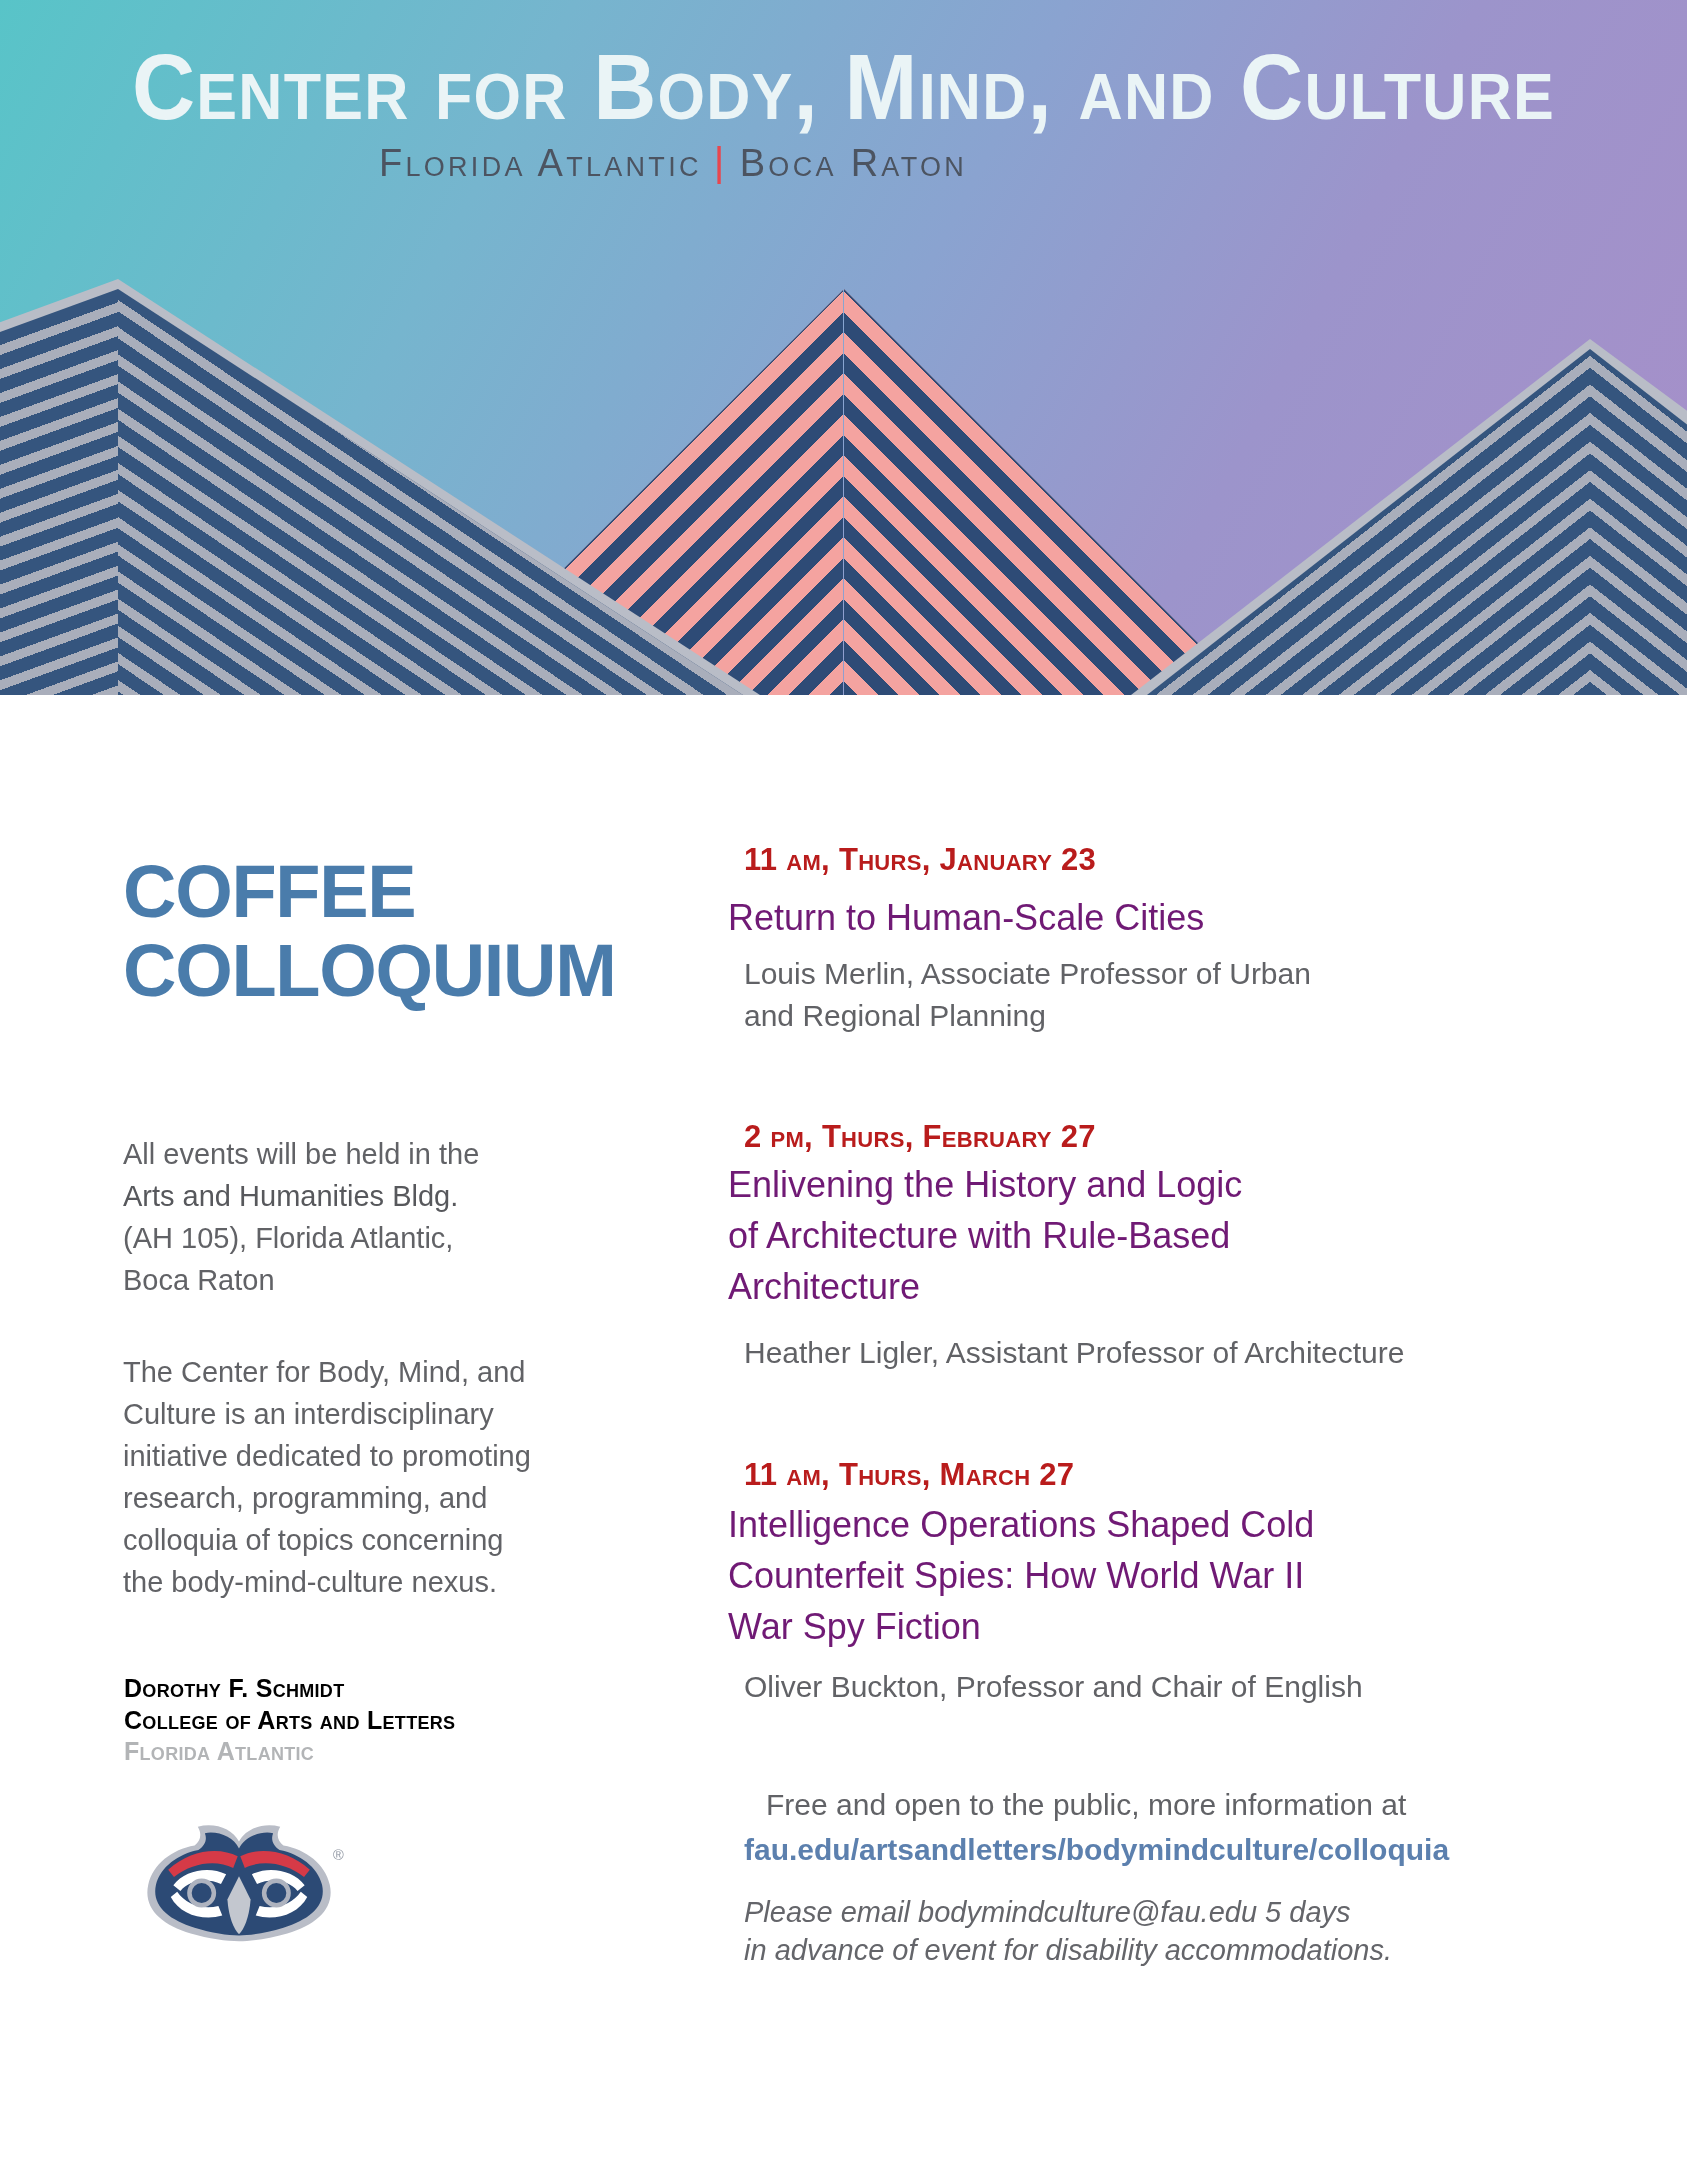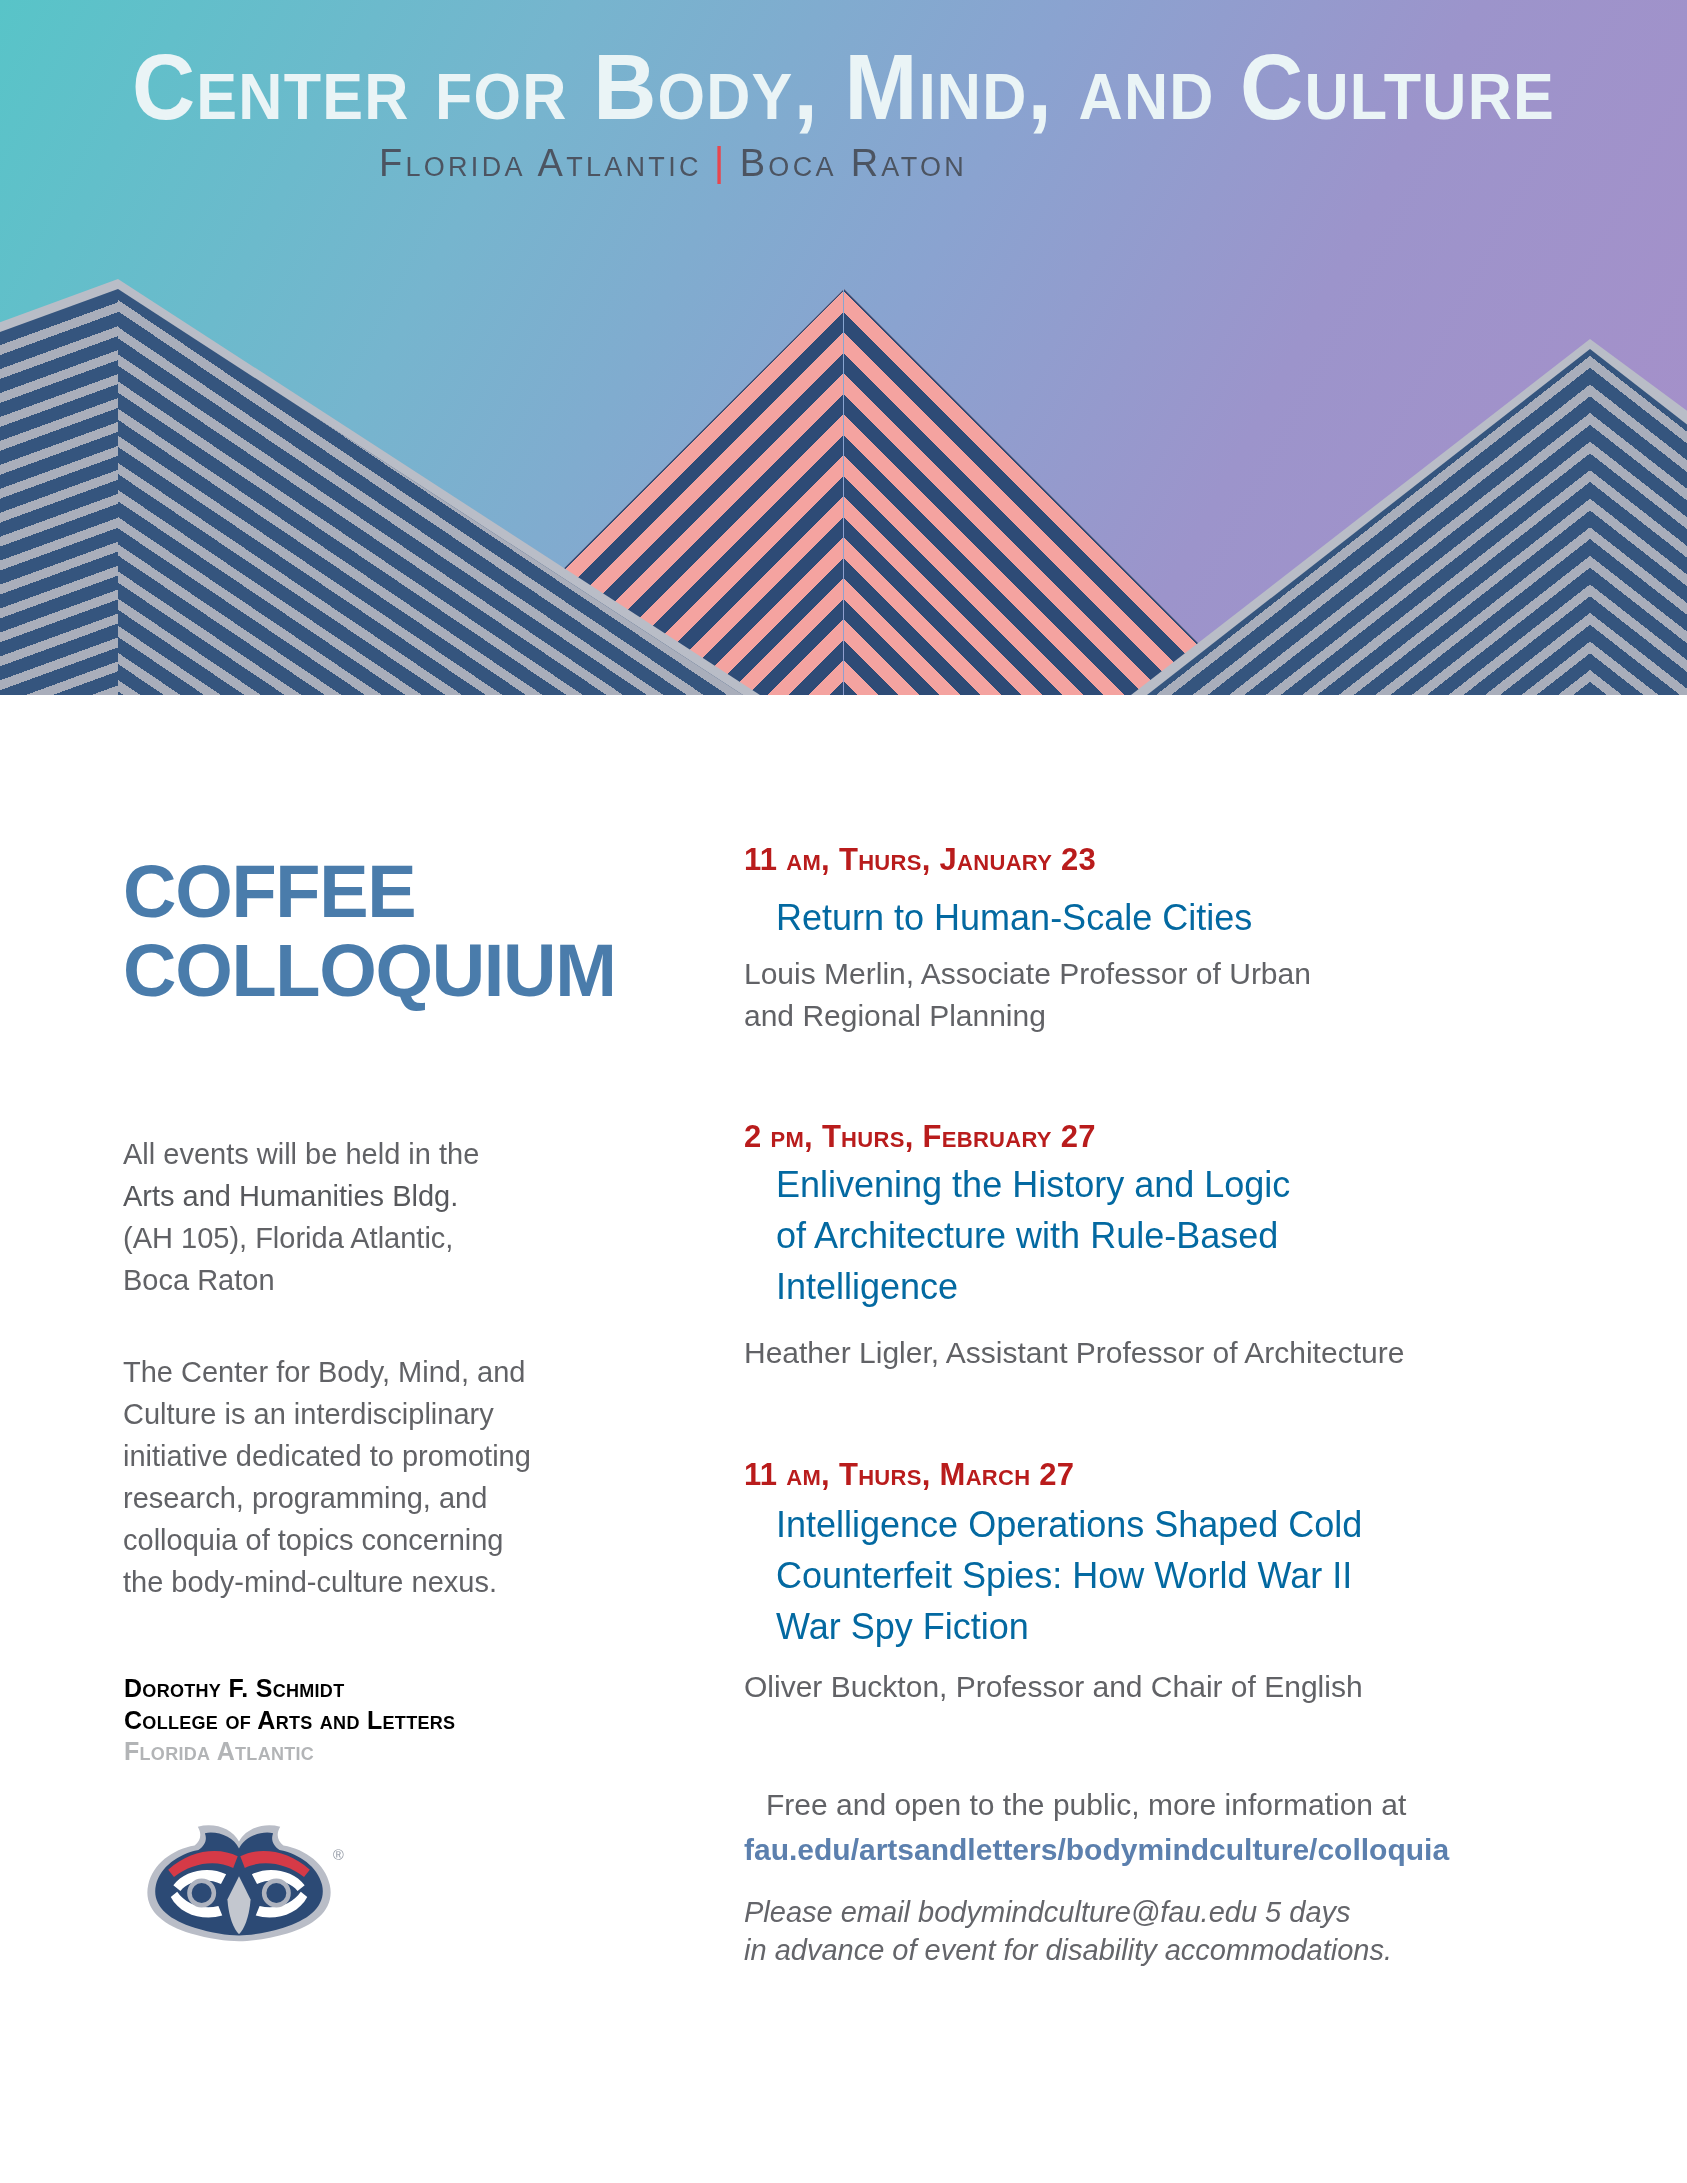--- a/index.html
+++ b/index.html
@@ -53,21 +53,21 @@
 
   
   .col-title{left:123px;font-size:74px;font-weight:700;color:#4a7cab;letter-spacing:-1.3px;white-space:nowrap;}
   .bodytext{left:123px;font-size:29px;color:#616266;line-height:42px;}
   .bodytext .b{font-weight:400;color:#57585c;}
   .credit{left:124px;font-size:25px;font-weight:700;font-variant:small-caps;color:#000000;letter-spacing:0.3px;white-space:nowrap;}
   .credit.light{color:#b2b4b6;}
 
   
   .ev-date{left:744px;font-size:31px;font-weight:700;font-variant:small-caps;color:#b91c1c;letter-spacing:0.3px;white-space:nowrap;}
-  .ev-title{left:776px;font-size:36px;color:#0369a1;line-height:51px;white-space:nowrap;}
+  .ev-title{left:728px;font-size:36px;color:#701a75;line-height:51px;white-space:nowrap;}
   .ev-speaker{left:744px;font-size:30px;color:#616266;line-height:42px;white-space:nowrap;}
   .foot-info{left:744px;font-size:30px;color:#616266;white-space:nowrap;margin-left:22px;}
   .foot-link{left:744px;font-size:30px;font-weight:700;color:#5c80ae;white-space:nowrap;}
   .foot-note{left:744px;font-size:29px;font-style:italic;color:#64656a;line-height:38px;white-space:nowrap;}
 
   #owl{left:136px;top:1819px;width:206px;height:130px;}
   #owl-reg{left:333px;top:1847px;font-size:14.6px;color:#9097a3;}
 </style>
 </head>
 <body>
@@ -145,21 +145,21 @@
   </div>
   <div class="abs ev-speaker" style="top:953px">
     <div>Louis Merlin, Associate Professor of Urban</div>
     <div>and Regional Planning</div>
   </div>
 
   <div class="abs ev-date" style="top:1119px">2 pm, Thurs, February 27</div>
   <div class="abs ev-title" style="top:1159px">
     <div>Enlivening the History and Logic</div>
     <div>of Architecture with Rule-Based</div>
-    <div>Intelligence</div>
+    <div>Architecture</div>
   </div>
   <div class="abs ev-speaker" style="top:1332px">
     <div>Heather Ligler, Assistant Professor of Architecture</div>
   </div>
 
   <div class="abs ev-date" style="top:1457px">11 am, Thurs, March 27</div>
   <div class="abs ev-title" style="top:1499px">
     <div>Intelligence Operations Shaped Cold</div>
     <div>Counterfeit Spies: How World War II</div>
     <div>War Spy Fiction</div>

